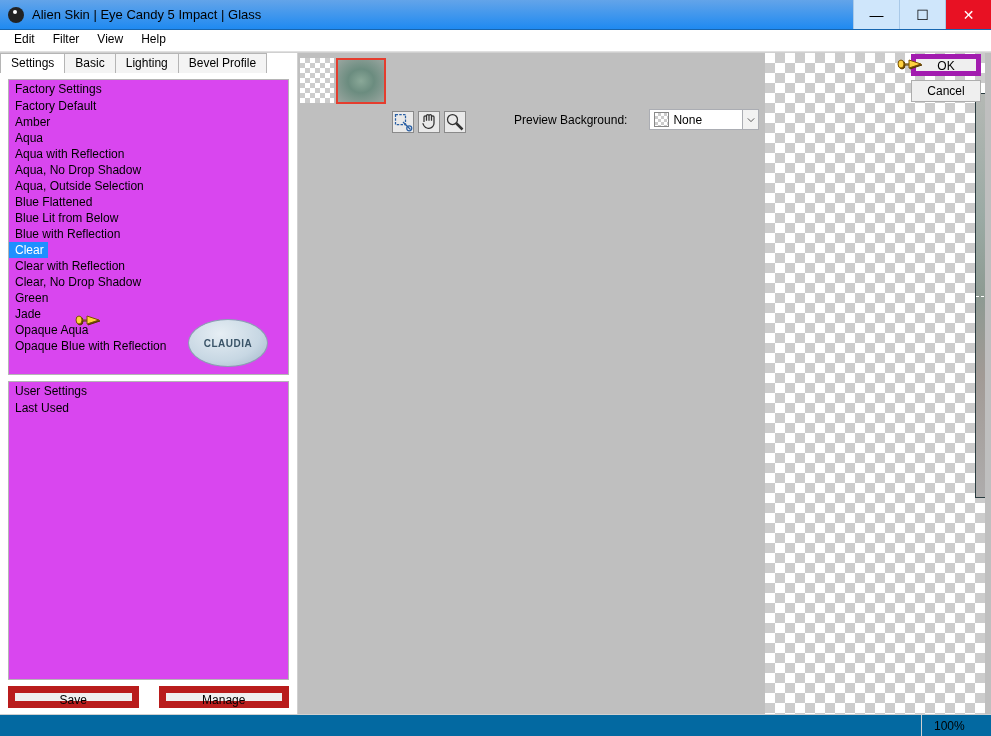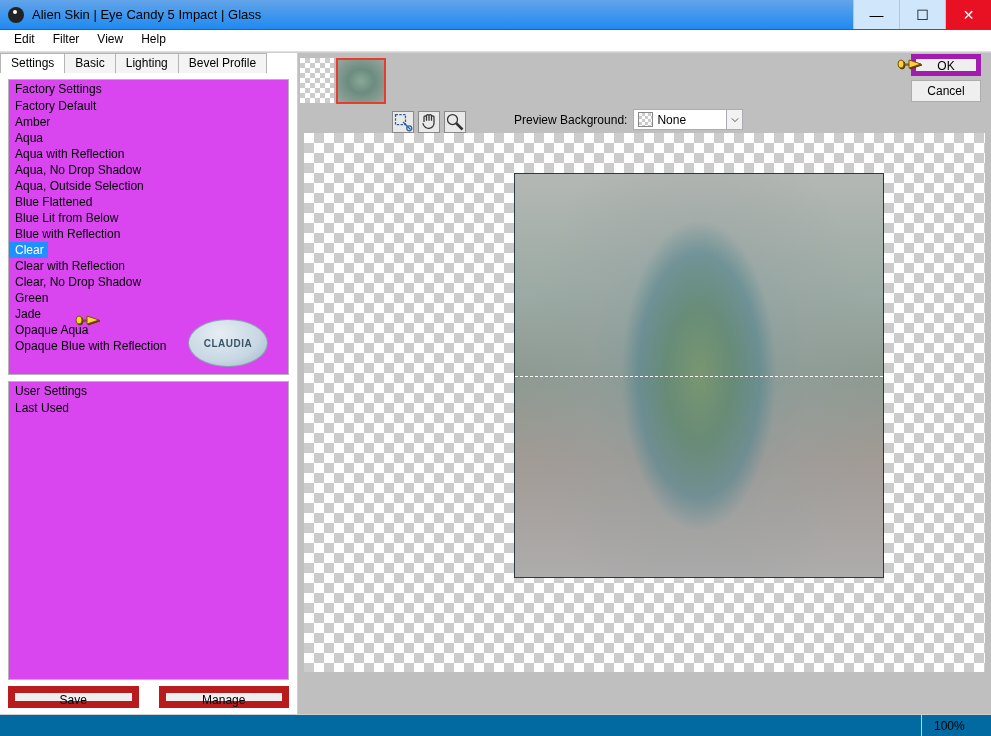--- a/index.html
+++ b/index.html
@@ -30,32 +30,32 @@
 .listbox .scroll { overflow-y:scroll; flex:1; }
 .listbox .hdr { padding:2px 6px; font-weight:normal; }
 .listbox .item { padding:1px 6px; cursor:default; white-space:nowrap; }
 .listbox .item.sel { background:#1e90ff; color:#fff; display:inline-block; padding-right:4px; }
 .factory { height: 296px; }
 .user { flex:1; }
 .btnrow { display:flex; justify-content:space-around; padding:6px 8px 0 8px; gap:20px; }
 .pushbtn { flex:1; height:22px; background:#efefef; border:7px solid #b91c1c; cursor:default; }
 
 
-.right { flex:1; display:flex; flex-direction:column; background:#bfbfbf; }
+.right { flex:1; display:flex; flex-direction:row; background:#bfbfbf; }
 .topstrip { height:80px; background:#bfbfbf; display:flex; align-items:flex-start; }
 .thumbzone { display:flex; align-items:center; height:55px; }
 .checkerthumb { width:34px; height:45px; margin-left:2px; background-image:
   linear-gradient(45deg,#ccc 25%,transparent 25%),linear-gradient(-45deg,#ccc 25%,transparent 25%),
   linear-gradient(45deg,transparent 75%,#ccc 75%),linear-gradient(-45deg,transparent 75%,#ccc 75%);
   background-size:10px 10px; background-position:0 0,0 5px,5px -5px,-5px 0; background-color:#fff; }
 .selthumb { width:50px; height:46px; border:2px solid #e53d2e; margin-left:2px; background: radial-gradient(ellipse at center,#8aa898 0%,#6b8c7f 40%,#9aa6a0 100%); }
 .toolrow { display:flex; align-items:center; gap:4px; margin-left:6px; margin-top:58px; }
 .toolbtn { width:22px; height:22px; border:1px solid #8a8a8a; background:#e9e9e9; display:flex; align-items:center; justify-content:center; }
 .plabel { margin-left:48px; margin-top:60px; }
-.combo { display:inline-flex; align-items:center; border:1px solid #abadb3; background:#fff; height:21px; margin-left:6px; margin-top:56px; width:110px; position:relative; }
+.combo { display:inline-flex; align-items:center; border:1px solid #abadb3; background:#fff; height:21px; margin-left:22px; margin-top:56px; width:110px; position:relative; }
 .combo .swatch { width:15px; height:15px; border:1px solid #888; margin:0 4px; background-image:
   linear-gradient(45deg,#ccc 25%,transparent 25%),linear-gradient(-45deg,#ccc 25%,transparent 25%),
   linear-gradient(45deg,transparent 75%,#ccc 75%),linear-gradient(-45deg,transparent 75%,#ccc 75%);
   background-size:6px 6px; background-position:0 0,0 3px,3px -3px,-3px 0; background-color:#fff; }
 .combo .sel { flex:1; padding-right:2px; }
 .combo .arrow { width:16px; height:100%; border-left:1px solid #abadb3; display:flex; align-items:center; justify-content:center; background:#f2f2f2; }
 
 
 .okcol { position:absolute; right:10px; top:54px; display:flex; flex-direction:column; gap:4px; }
 .dlgbtn { width:70px; height:22px; border:1px solid #adadad; background:#efefef; }

